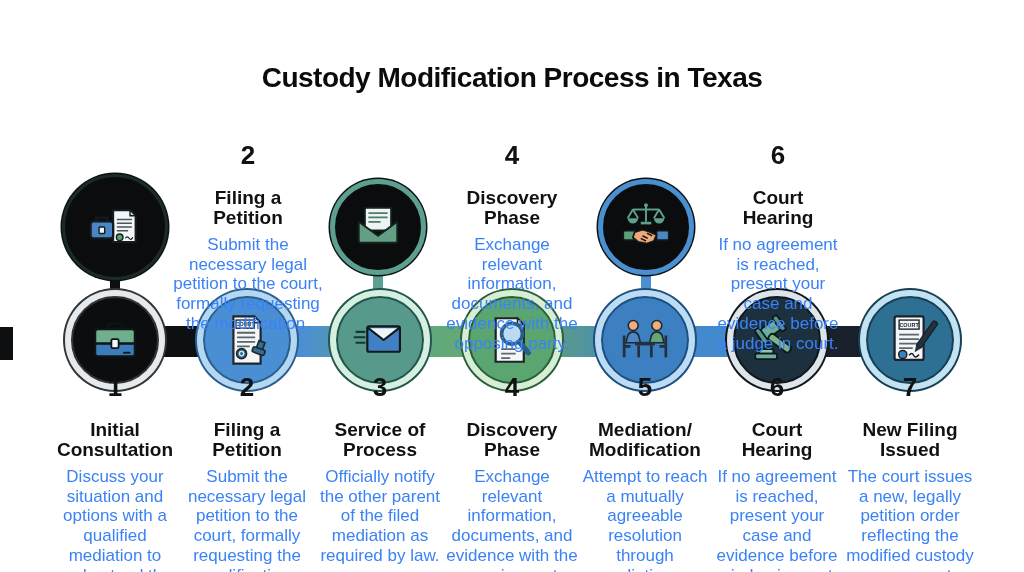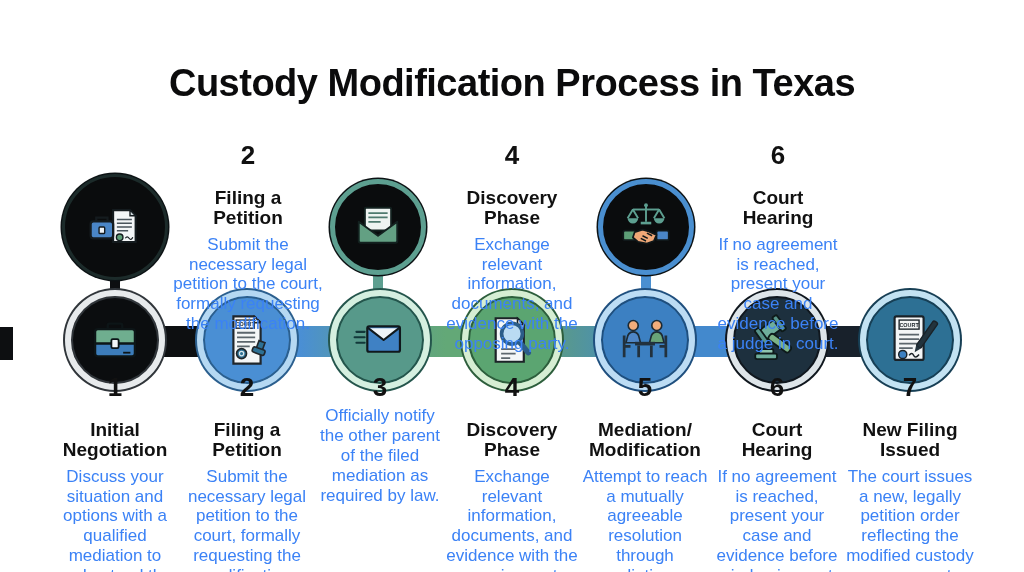--- a/index.html
+++ b/index.html
@@ -2,21 +2,21 @@
 <html><head>
 <meta charset="utf-8">
 <style>
   html,body{margin:0;padding:0;}
   body{
     width:1024px;height:572px;background:#ffffff;position:relative;overflow:hidden;
     font-family:"Liberation Sans", sans-serif;color:#111;
   }
   .title{
     position:absolute;top:62px;left:0;width:1024px;text-align:center;
-    font-size:38px;font-weight:800;letter-spacing:-0.5px;color:#0b0b0c;
+    font-size:28px;font-weight:800;letter-spacing:-0.5px;color:#0b0b0c;
   }
   
   .block{position:absolute;text-align:center;}
   .block .num{font-size:26px;font-weight:800;line-height:1.0;}
   .block .head{font-size:19px;font-weight:800;line-height:1.07;margin:20px auto 0;max-width:122px;}
   .block .desc{font-size:17px;line-height:1.17;margin:6px auto 0;max-width:134px;color:#3b82f6;}
   .block.wide .desc{max-width:162px;}
   
   #t2{left:167px;top:142px;width:162px;}
   #t4{left:437px;top:142px;width:150px;}
@@ -208,30 +208,31 @@
   <div class="desc">Exchange relevant information, documents, and evidence with the opposing party.</div>
 </div>
 <div class="block" id="t6">
   <div class="num">6</div>
   <div class="head">Court Hearing</div>
   <div class="desc">If no agreement is reached, present your case and evidence before a judge in court.</div>
 </div>
 
 <div class="block" id="b1">
   <div class="num">1</div>
-  <div class="head">Initial Negotiation</div>
+  <div class="head">Initial Consultation</div>
   <div class="desc">Discuss your situation and options with a qualified mediation to understand the legal landscape.</div>
 </div>
 <div class="block" id="b2">
   <div class="num">2</div>
   <div class="head">Filing a Petition</div>
   <div class="desc">Submit the necessary legal petition to the court, formally requesting the modification.</div>
 </div>
 <div class="block" id="b3">
   <div class="num">3</div>
+  <div class="head">Service of Process</div>
   <div class="desc">Officially notify the other parent of the filed mediation as required by law.</div>
 </div>
 <div class="block" id="b4">
   <div class="num">4</div>
   <div class="head">Discovery Phase</div>
   <div class="desc">Exchange relevant information, documents, and evidence with the opposing party.</div>
 </div>
 <div class="block" id="b5">
   <div class="num">5</div>
   <div class="head">Mediation/ Modification</div>

